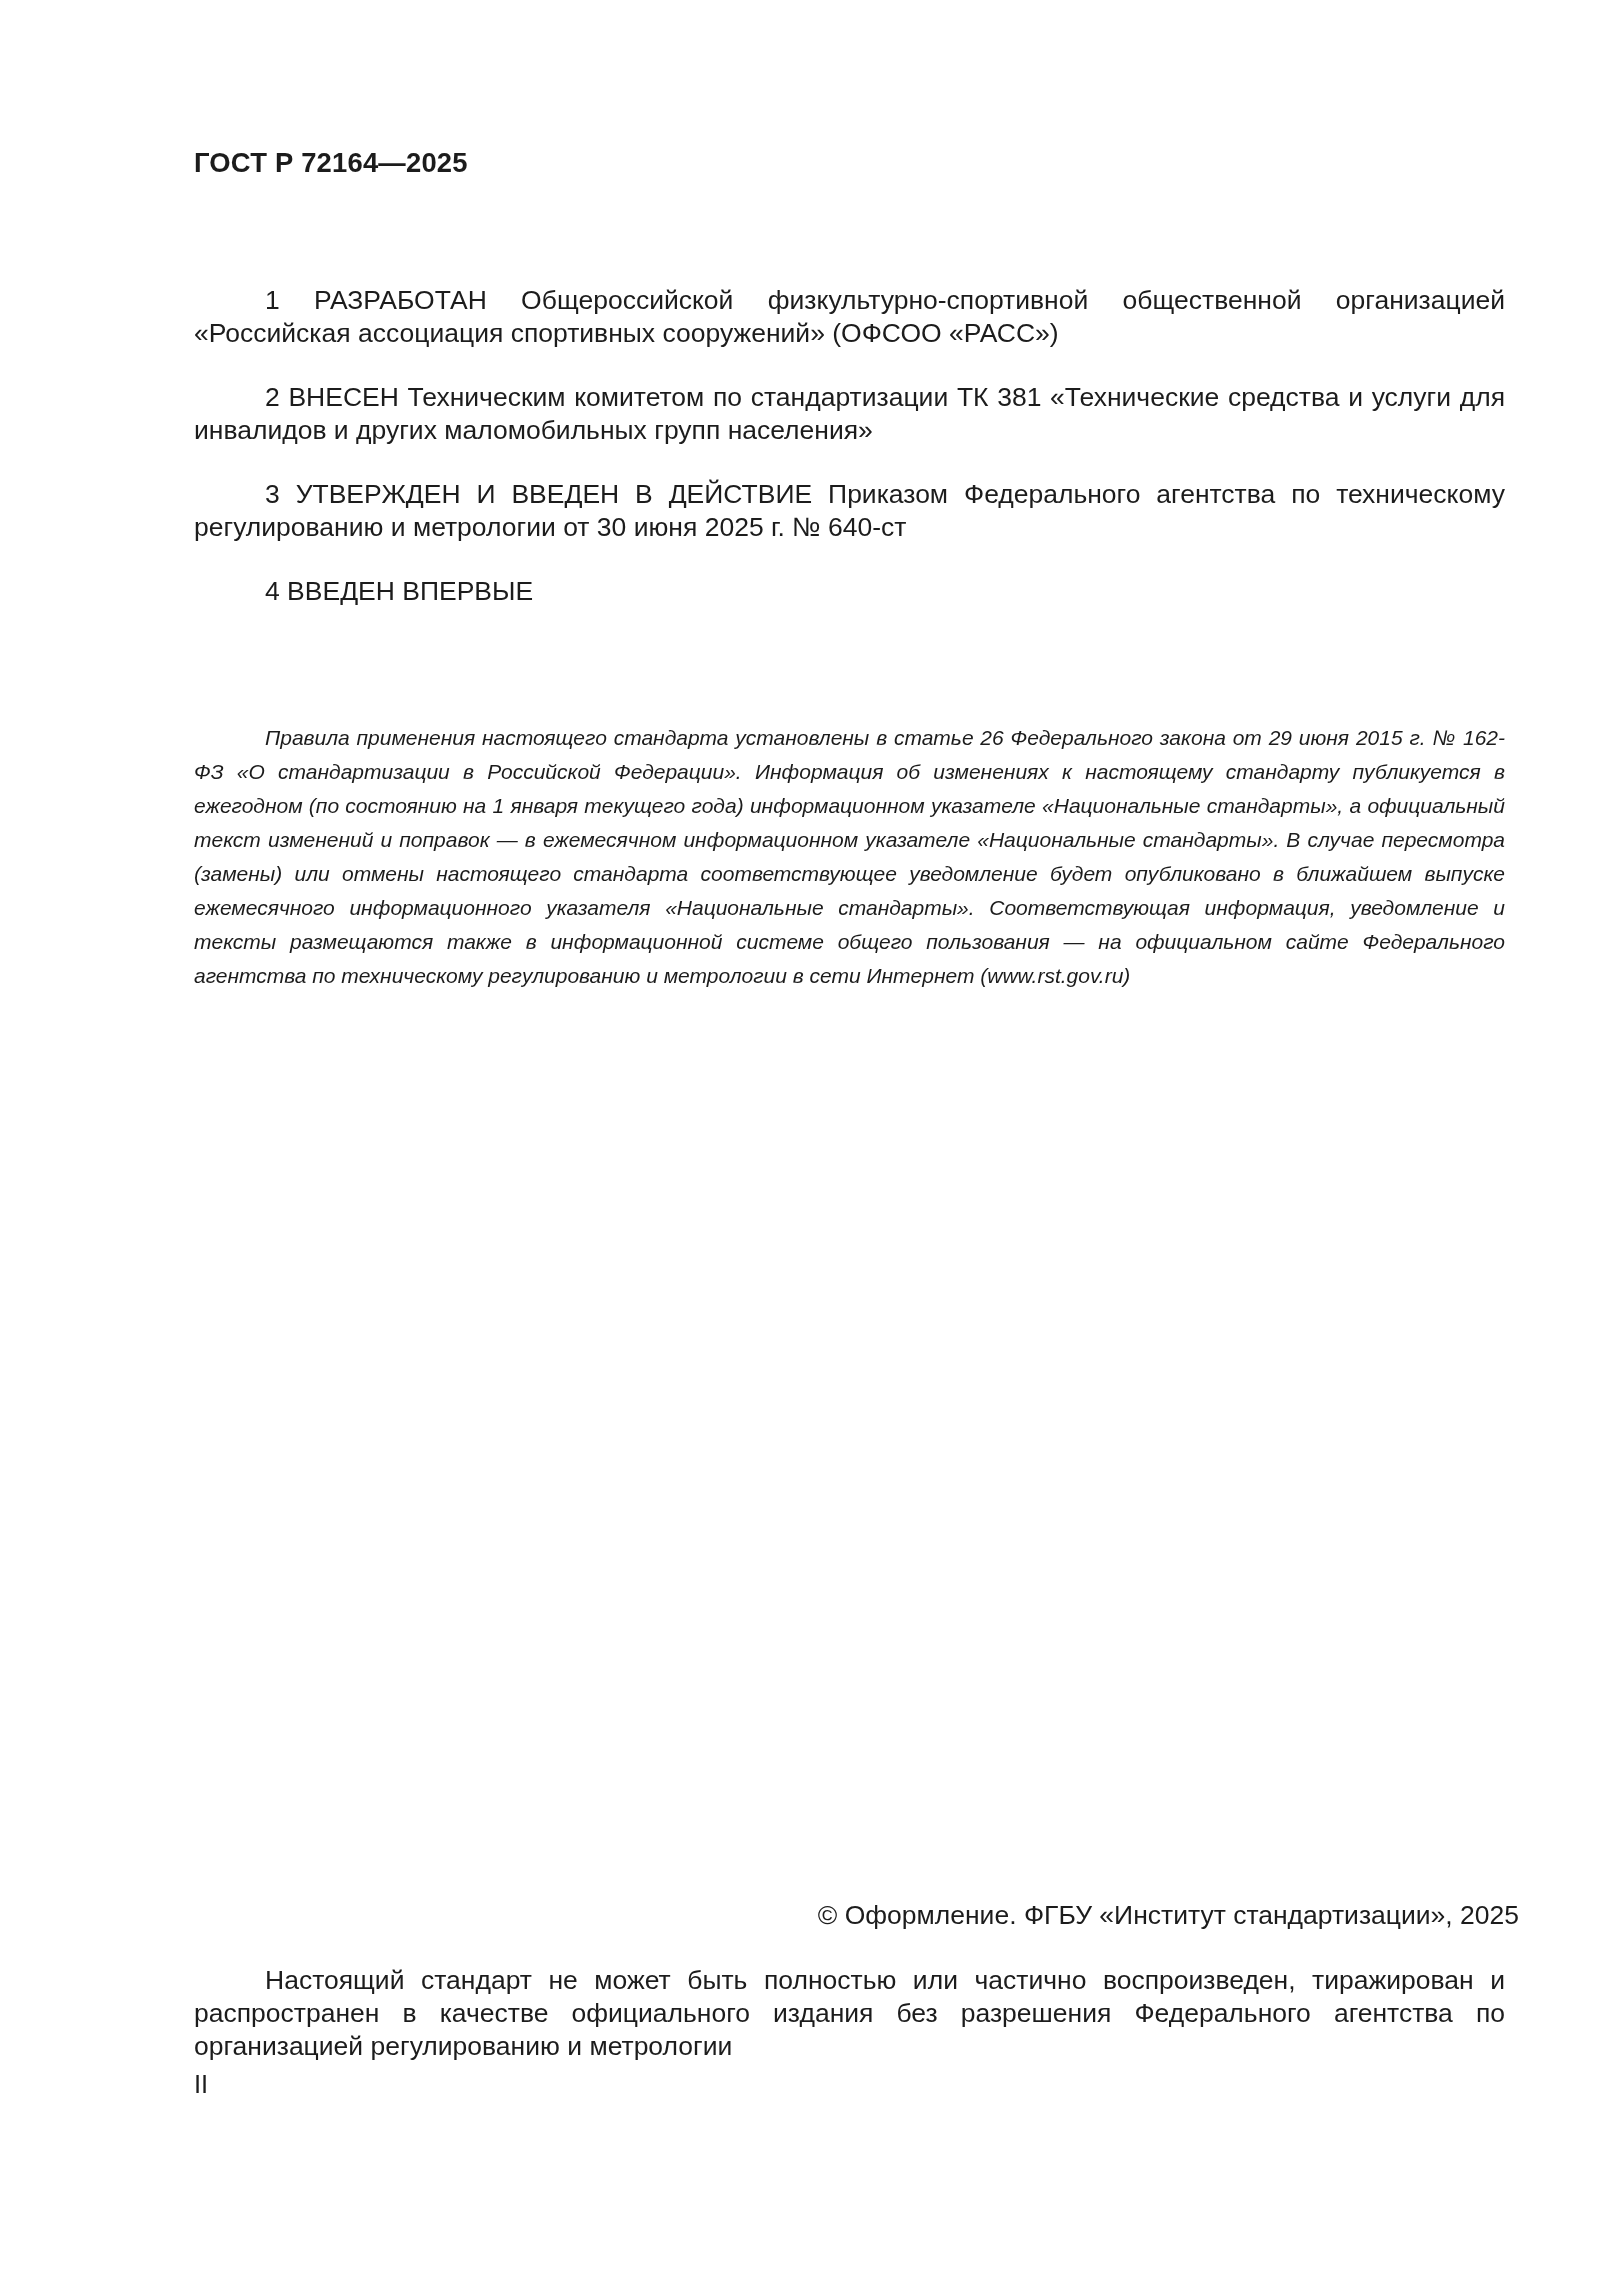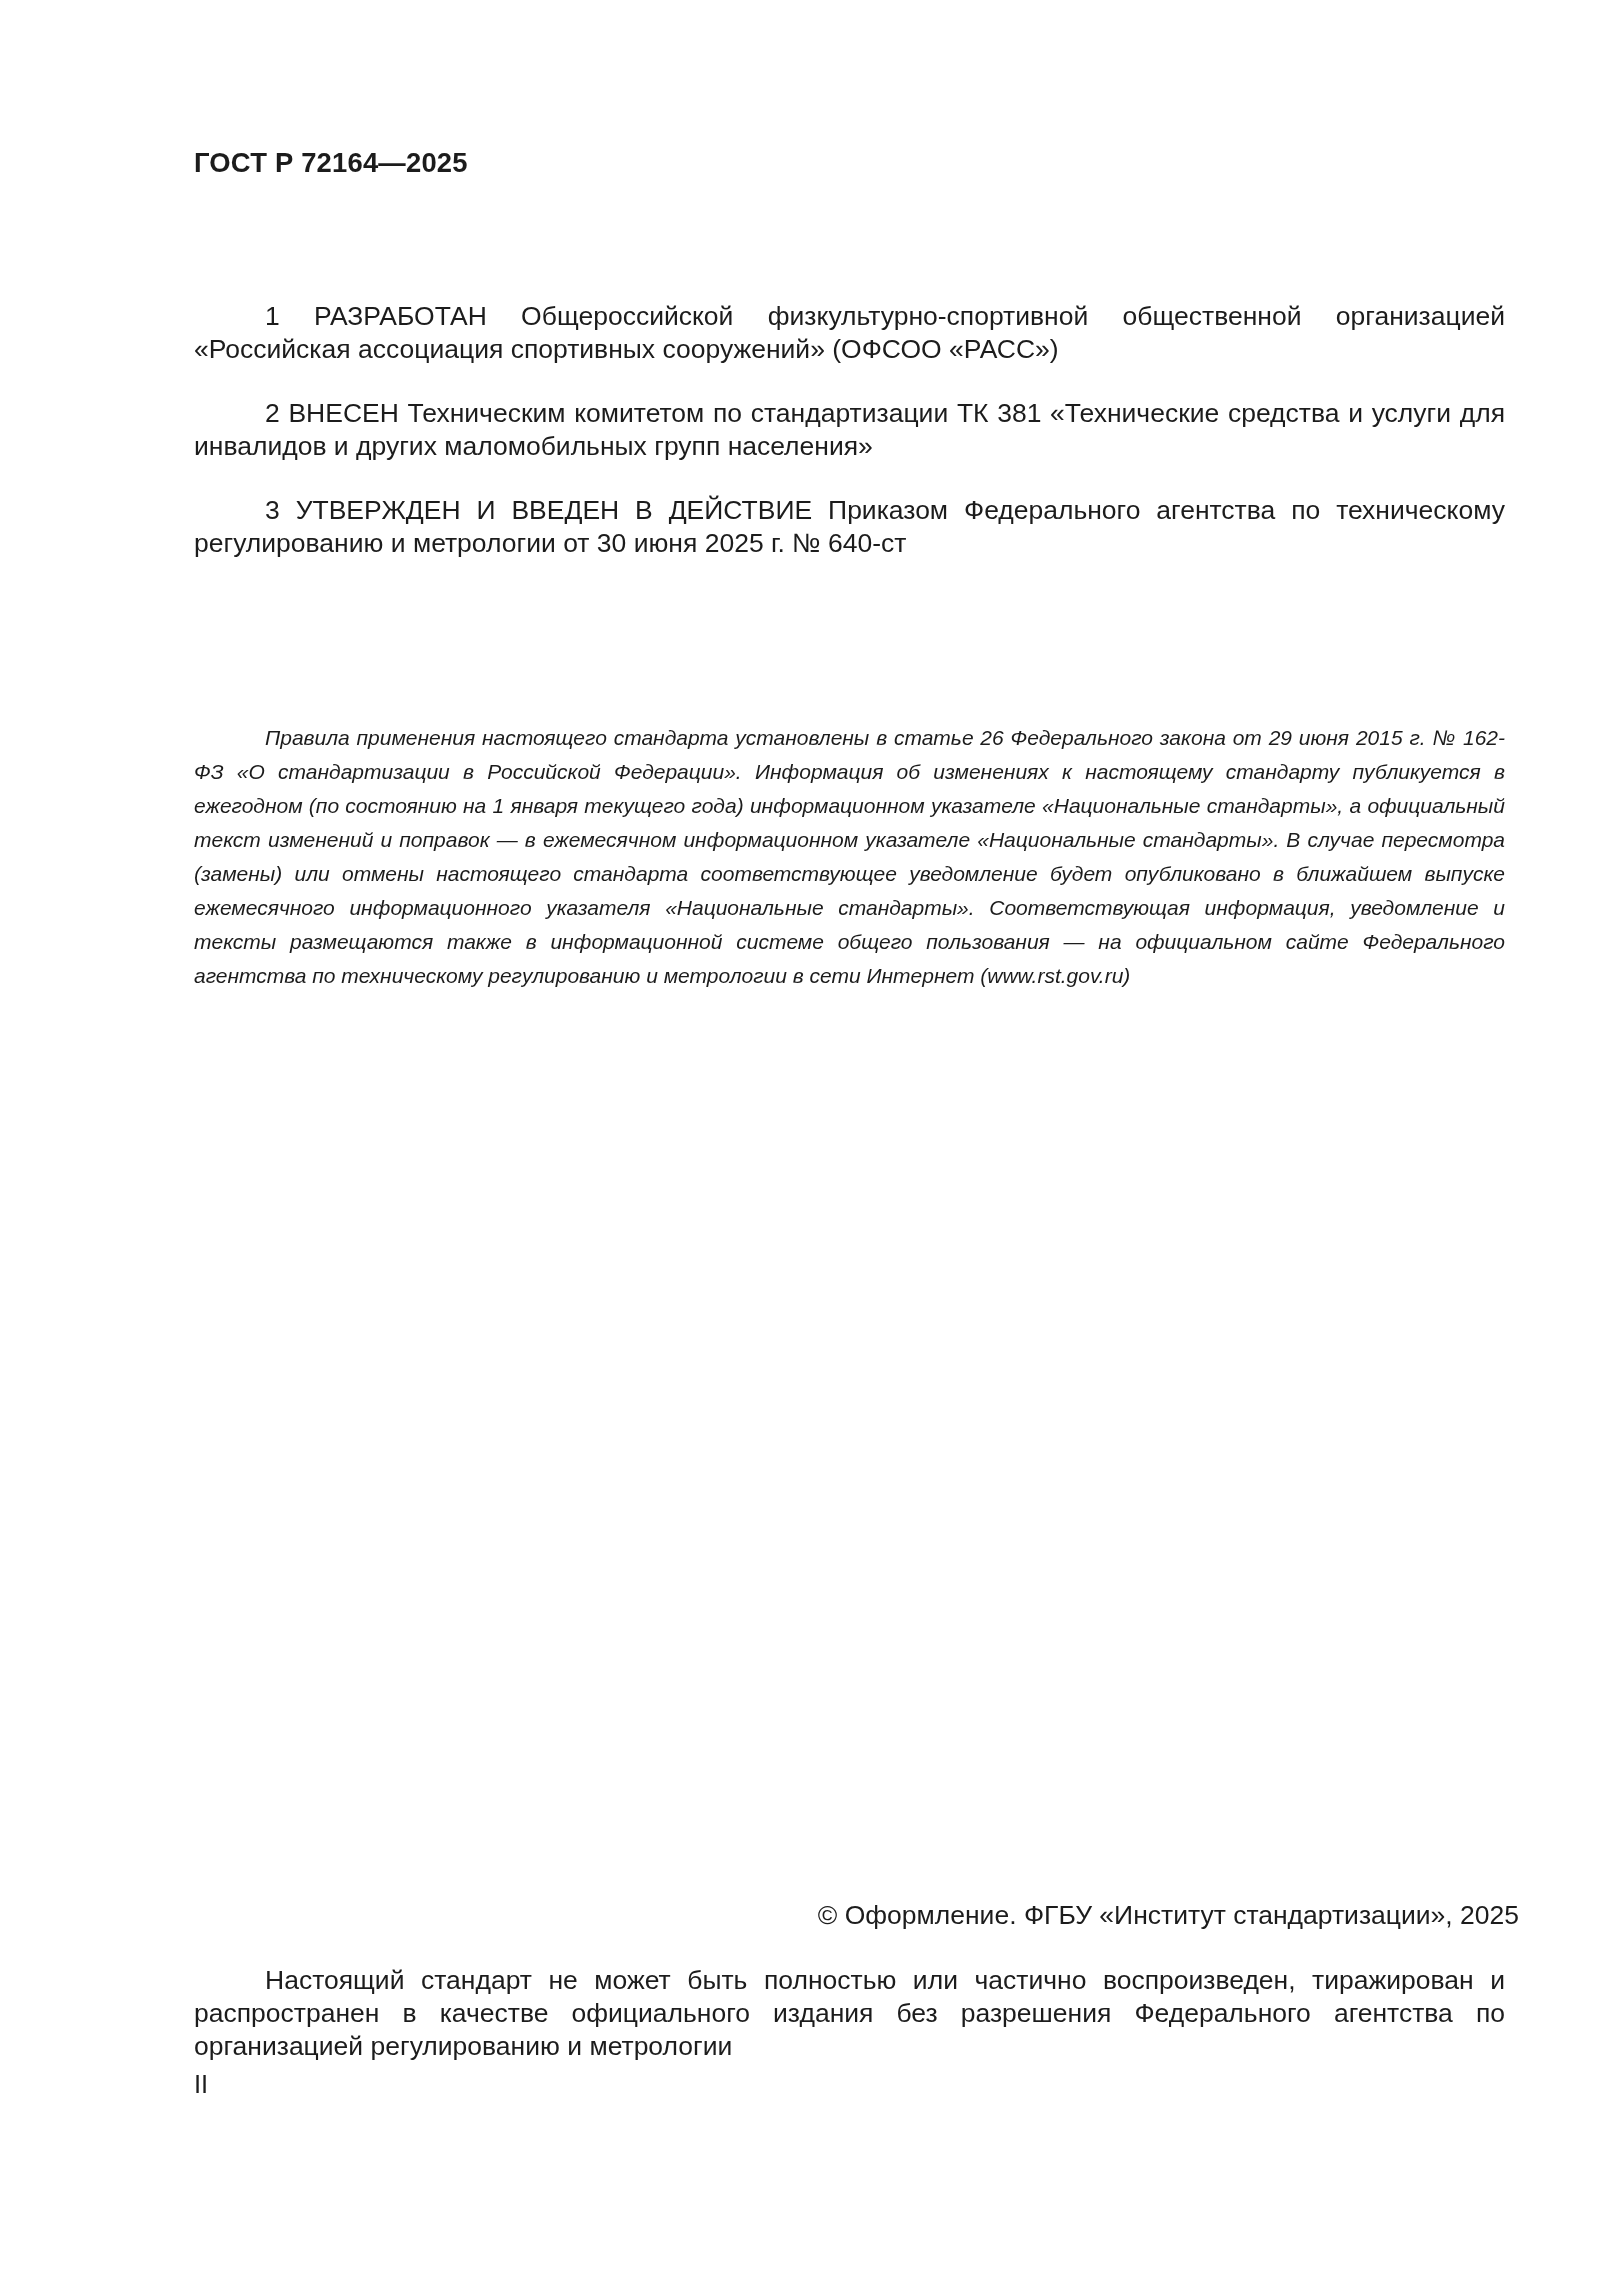--- a/index.html
+++ b/index.html
@@ -32,21 +32,21 @@
     top: 233px;
     width: 1311px;
     margin: 0;
     text-align: center;
     font-size: 31px;
     font-weight: bold;
   }
   .foreword {
     position: absolute;
     left: 194px;
-    top: 300px;
+    top: 284px;
     width: 1311px;
   }
   .foreword p {
     margin: 0 0 31px 0;
     font-size: 26.5px;
     line-height: 33px;
     text-align: justify;
     text-indent: 71px;
     hyphens: auto;
     -webkit-hyphens: auto;
@@ -97,20 +97,21 @@
 
 <div class="page">
 
   <div class="doc-header">ГОСТ Р 72164—2025</div>
 
 
   <div class="foreword">
     <p>1 РАЗРАБОТАН Общероссийской физкультурно-спортивной общественной организацией «Российская ассоциация спортивных сооружений» (ОФСОО «РАСС»)</p>
     <p>2 ВНЕСЕН Техническим комитетом по стандартизации ТК 381 «Технические средства и услуги для инвалидов и других маломобильных групп населения»</p>
     <p>3 УТВЕРЖДЕН И ВВЕДЕН В ДЕЙСТВИЕ Приказом Федерального агентства по техническому регулированию и метрологии от 30 июня 2025 г. № 640-ст</p>
+    <p>4 ВВЕДЕН ВПЕРВЫЕ</p>
   </div>
 
   <div class="legal-notice">Правила применения настоящего стандарта установлены в статье 26 Федерального закона от 29 июня 2015 г. № 162-ФЗ «О стандартизации в Российской Федерации». Информация об изменениях к настоящему стандарту публикуется в ежегодном (по состоянию на 1 января текущего года) информационном указателе «Национальные стандарты», а официальный текст изменений и поправок — в ежемесячном информационном указателе «Национальные стандарты». В случае пересмотра (замены) или отмены настоящего стандарта соответствующее уведомление будет опубликовано в ближайшем выпуске ежемесячного информационного указателя «Национальные стандарты». Соответствующая информация, уведомление и тексты размещаются также в информационной системе общего пользования — на официальном сайте Федерального агентства по техническому регулированию и метрологии в сети Интернет (www.rst.gov.ru)</div>
 
   <div class="copyright">© Оформление. ФГБУ «Институт стандартизации», 2025</div>
 
   <div class="restriction">Настоящий стандарт не может быть полностью или частично воспроизведен, тиражирован и распространен в качестве официального издания без разрешения Федерального агентства по организацией регулированию и метрологии</div>
 
   <div class="page-number">II</div>
 

